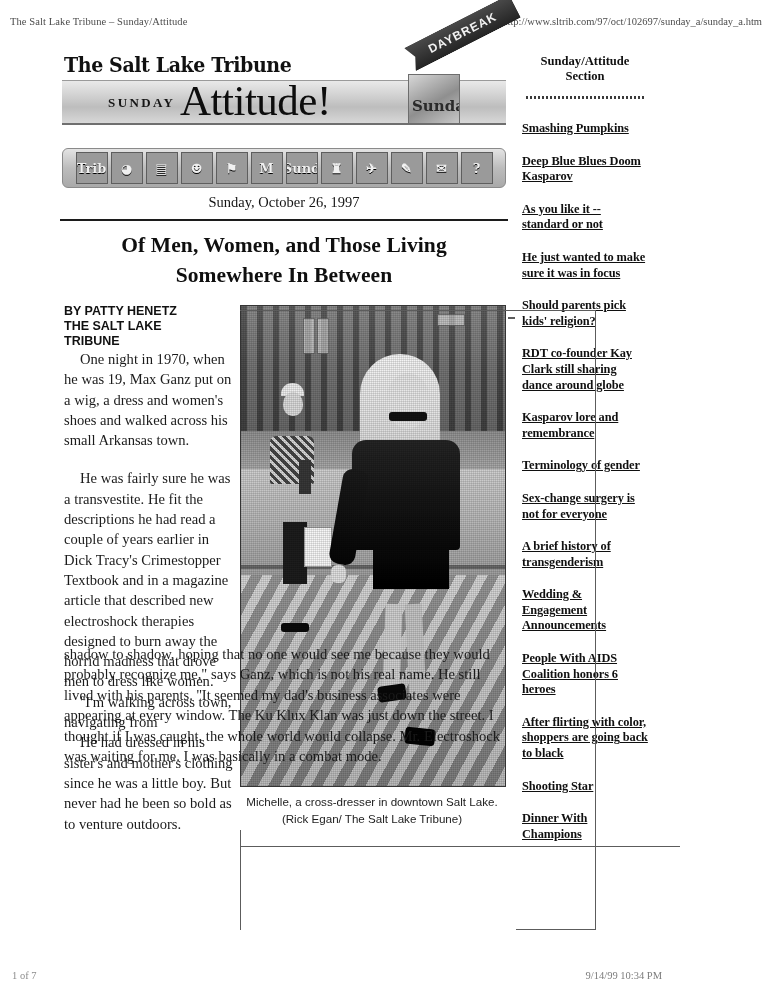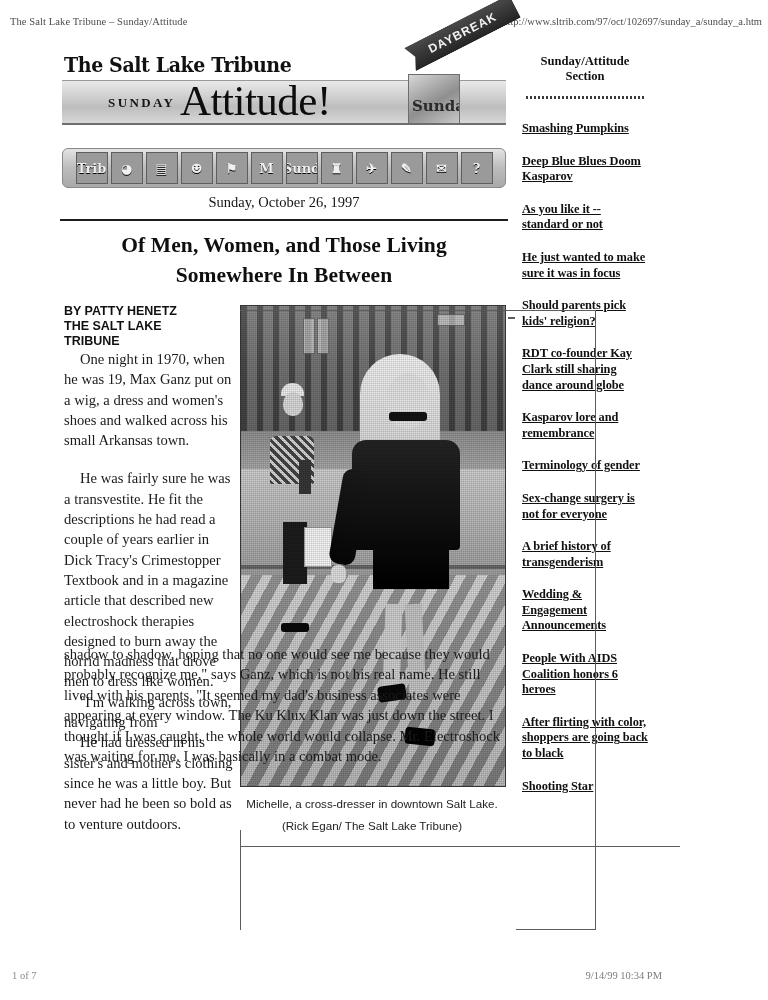--- a/index.html
+++ b/index.html
@@ -303,21 +303,21 @@
     mix-blend-mode: multiply;
     pointer-events: none;
   }
 
   #caption {
     position: absolute;
     left: 0; top: 488px; width: 264px;
     text-align: center;
     font-family: "Liberation Sans", sans-serif;
     font-size: 11.6px;
-    line-height: 22px;
+    line-height: 17px;
     color: #1d1d1d;
   }
 
   
   #wide-para {
     position: absolute;
     left: 4px; top: 592px; width: 444px;
     font-size: 14.6px;
     line-height: 20.4px;
     color: #1b1b1b;
@@ -509,20 +509,21 @@
         <a class="side-link" href="#">Should parents pick kids' religion?</a>
         <a class="side-link" href="#">RDT co-founder Kay Clark still sharing dance around globe</a>
         <a class="side-link" href="#">Kasparov lore and remembrance</a>
         <a class="side-link" href="#">Terminology of gender</a>
         <a class="side-link" href="#">Sex-change surgery is not for everyone</a>
         <a class="side-link" href="#">A brief history of transgenderism</a>
         <a class="side-link" href="#">Wedding &amp; Engagement Announcements</a>
         <a class="side-link" href="#">People With AIDS Coalition honors 6 heroes</a>
         <a class="side-link" href="#">After flirting with color, shoppers are going back to black</a>
         <a class="side-link" href="#">Shooting Star</a>
+        <a class="side-link" href="#">Dinner With Champions</a>
       </div>
   </div>
 
 </div>
 
 <div class="artifact" style="left:595px; top:310px; width:1px; height:620px;"></div>
 <div class="artifact" style="left:240px; top:310px; width:356px; height:1px;"></div>
 <div class="artifact" style="left:240px; top:846px; width:440px; height:1px;"></div>
 <div class="artifact" style="left:516px; top:929px; width:80px; height:1px;"></div>
 <div class="artifact" style="left:240px; top:830px; width:1px; height:100px;"></div>

